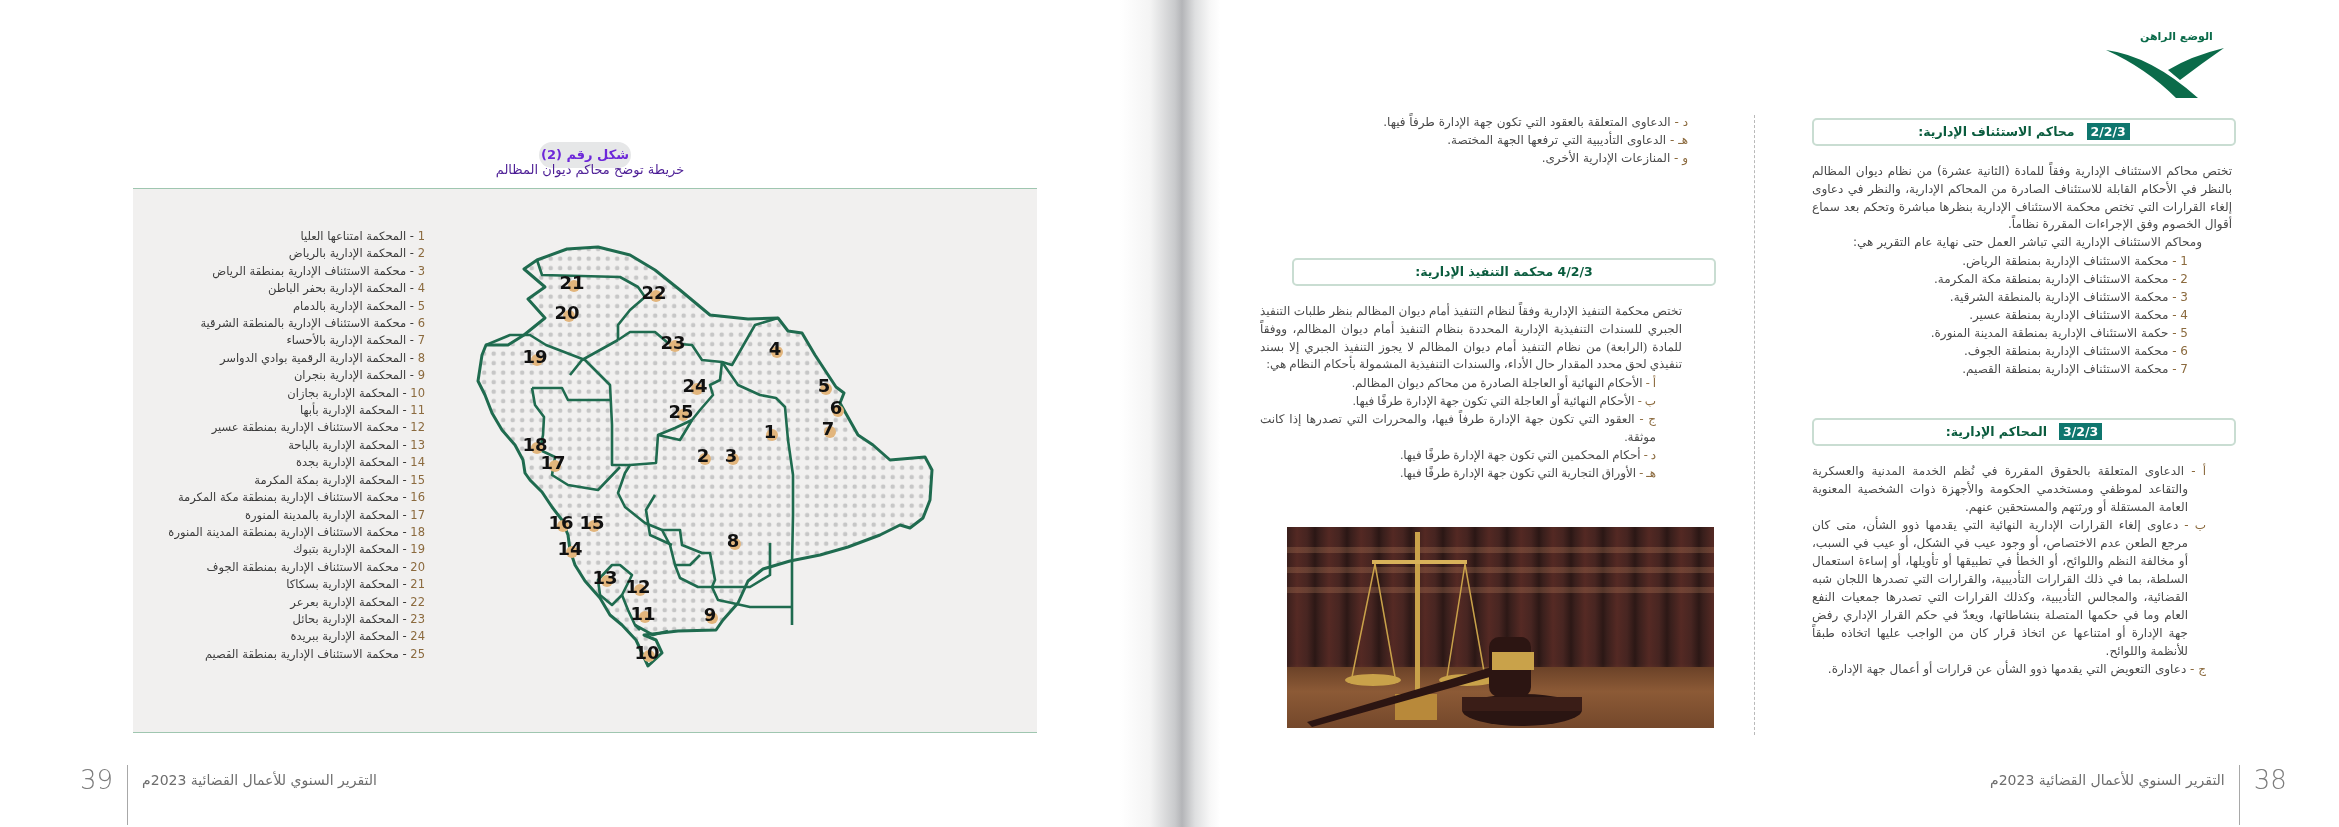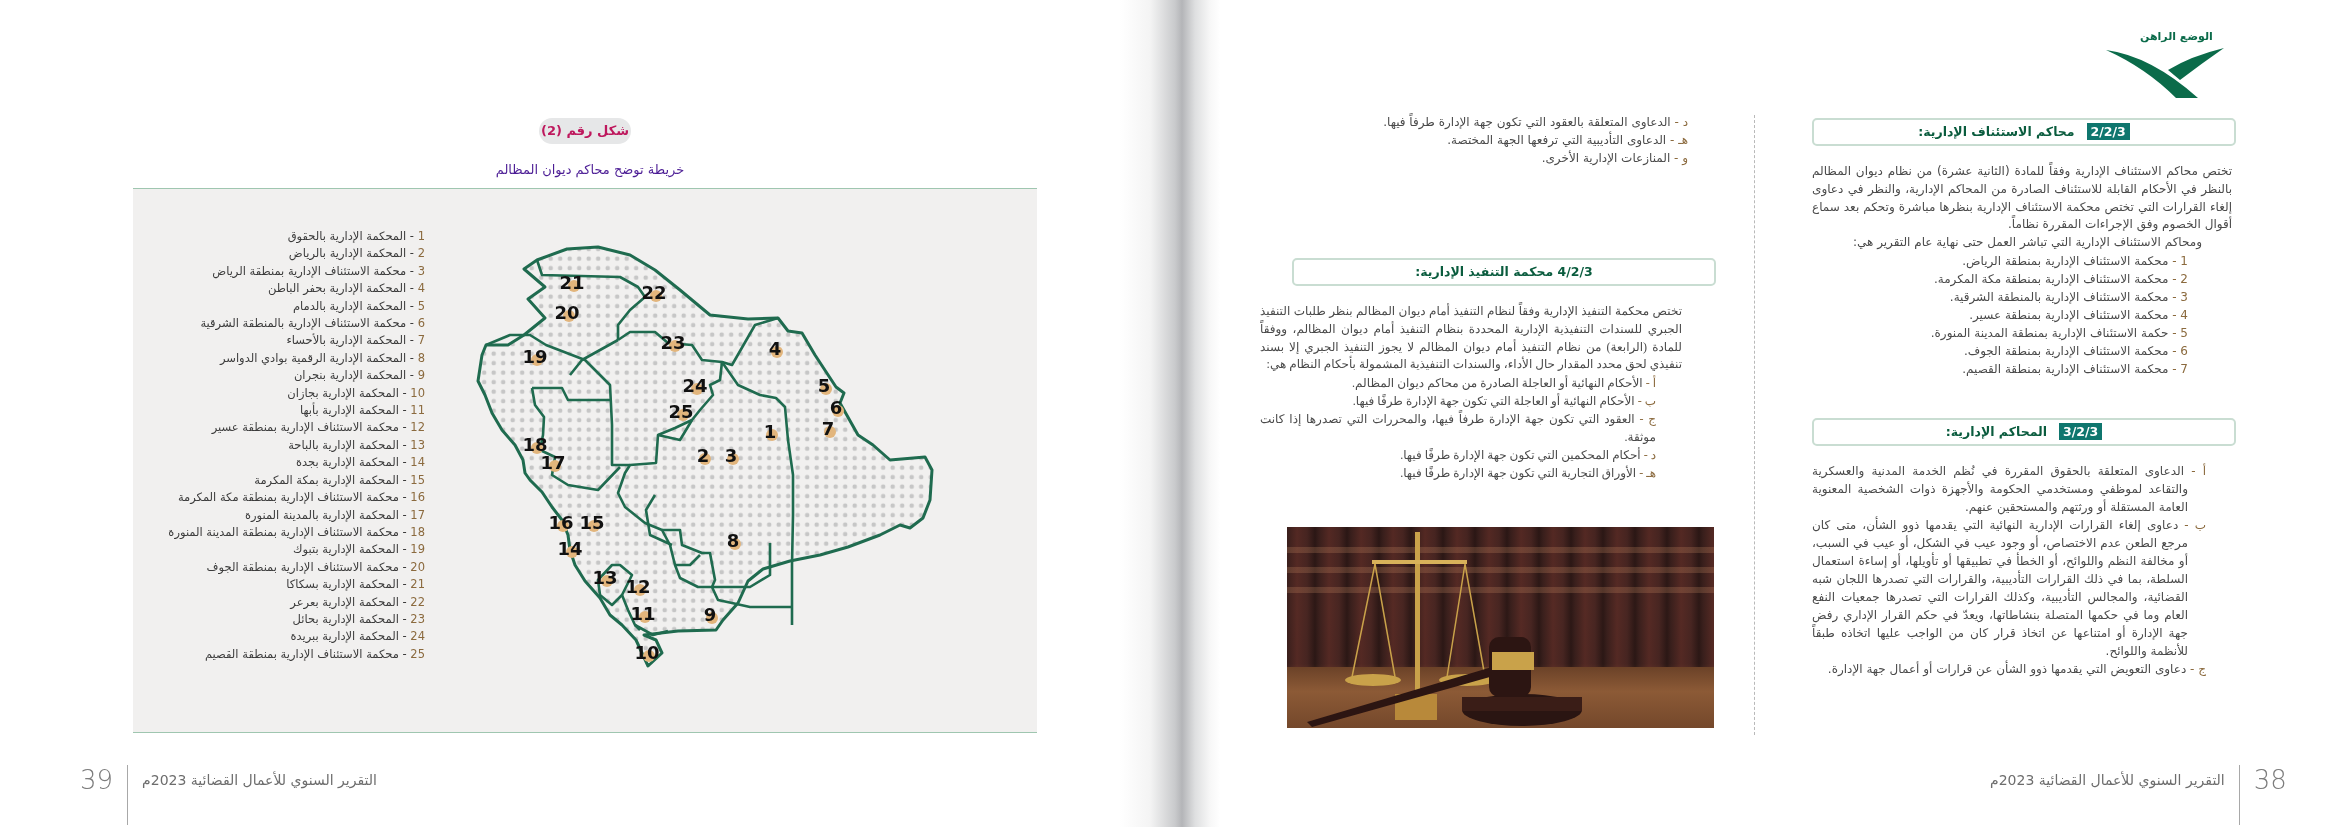--- a/index.html
+++ b/index.html
@@ -9,22 +9,22 @@
   .gutter{position:absolute;top:0;left:1120px;width:100px;height:827px;
     background:linear-gradient(to right,#fff 0%,#f4f4f4 30%,#c9cacc 55%,#b4b5b8 62%,#dedfe0 75%,#f7f7f7 90%,#fff 100%);}
 
   
   .footer{position:absolute;top:765px;display:flex;align-items:flex-start;}
   .footer .num{font-family:"DejaVu Sans",sans-serif;font-size:26px;color:#7d7d7d;font-weight:300;line-height:30px;}
   .footer .sep{width:1px;height:60px;background:#a8a8a8;margin:0 14px;}
   .footer .title{font-size:14px;color:#6d6d6d;line-height:30px;direction:rtl;}
 
   
-  .fig-badge{position:absolute;left:539px;top:118px;width:92px;height:26px;border-radius:14px;background:#e6e7e8;
-    color:#be185d;font-weight:bold;font-size:13px;text-align:center;line-height:26px;direction:rtl;}
+  .fig-badge{position:absolute;left:539px;top:142px;width:92px;height:26px;border-radius:14px;background:#e6e7e8;
+    color:#6d28d9;font-weight:bold;font-size:13px;text-align:center;line-height:26px;direction:rtl;}
   .fig-caption{position:absolute;left:430px;top:162px;width:320px;text-align:center;font-size:13px;color:#4c1d95;direction:rtl;}
   .panel{position:absolute;left:133px;top:188px;width:904px;height:543px;background:#f1f0ef;border-top:1.5px solid #9fc6b0;border-bottom:1.5px solid #9fc6b0;}
   .legend{position:absolute;left:140px;top:228px;width:285px;direction:rtl;text-align:right;}
   .legend .li{font-size:11.5px;line-height:17.4px;color:#3c3c3c;white-space:nowrap;}
   .legend .li .n{color:#8b6a3e;}
   .map{position:absolute;left:470px;top:235px;}
 
   
   .logo{position:absolute;left:2106px;top:28px;width:120px;height:75px;}
   .logo-text{position:absolute;left:2140px;top:30px;font-size:11px;color:#0b6b4a;font-weight:bold;direction:rtl;}
@@ -47,21 +47,21 @@
 </style>
 </head>
 <body>
 
 <div class="page page-left">
   <div class="fig-badge">شكل رقم (2)</div>
   <div class="fig-caption">خريطة توضح محاكم ديوان المظالم</div>
   <div class="panel"></div>
 
   <div class="legend" id="legend">
-      <div class="li"><span class="n">1</span><span> - المحكمة الإدارية بالحقوق</span></div>
+      <div class="li"><span class="n">1</span><span> - المحكمة امتناعها العليا</span></div>
       <div class="li"><span class="n">2</span><span> - المحكمة الإدارية بالرياض</span></div>
       <div class="li"><span class="n">3</span><span> - محكمة الاستئناف الإدارية بمنطقة الرياض</span></div>
       <div class="li"><span class="n">4</span><span> - المحكمة الإدارية بحفر الباطن</span></div>
       <div class="li"><span class="n">5</span><span> - المحكمة الإدارية بالدمام</span></div>
       <div class="li"><span class="n">6</span><span> - محكمة الاستئناف الإدارية بالمنطقة الشرقية</span></div>
       <div class="li"><span class="n">7</span><span> - المحكمة الإدارية بالأحساء</span></div>
       <div class="li"><span class="n">8</span><span> - المحكمة الإدارية الرقمية بوادي الدواسر</span></div>
       <div class="li"><span class="n">9</span><span> - المحكمة الإدارية بنجران</span></div>
       <div class="li"><span class="n">10</span><span> - المحكمة الإدارية بجازان</span></div>
       <div class="li"><span class="n">11</span><span> - المحكمة الإدارية بأبها</span></div>

